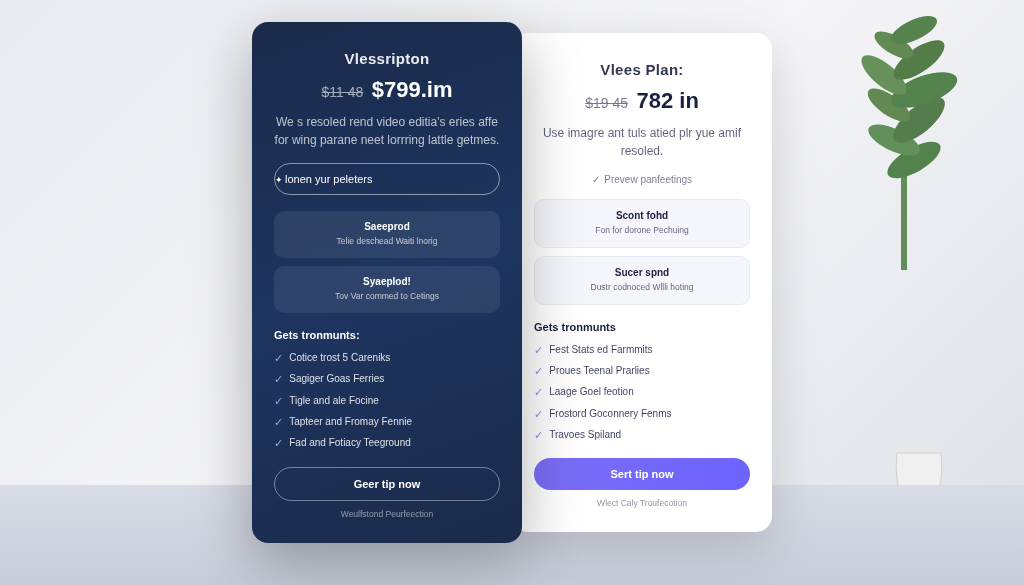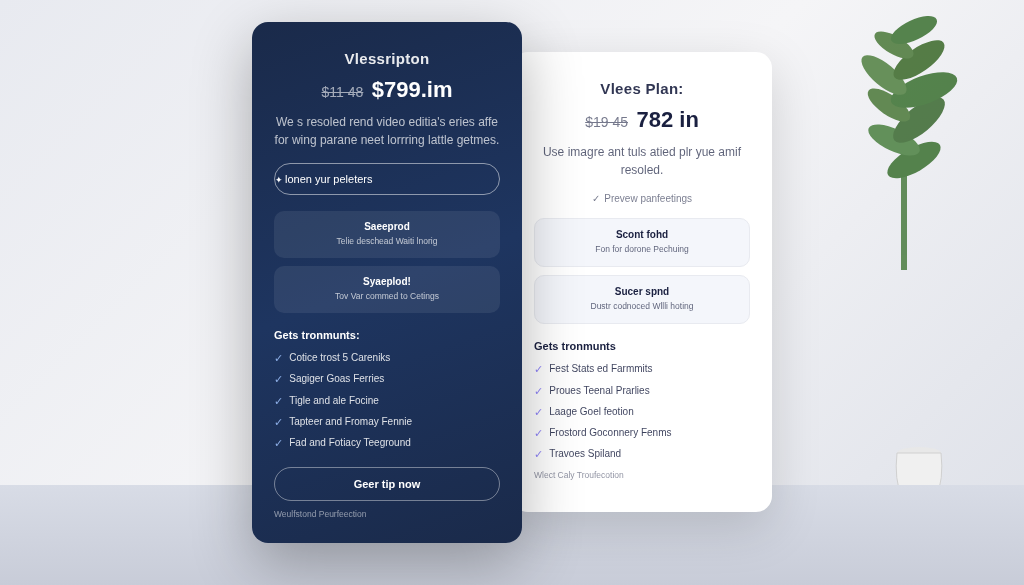--- a/index.html
+++ b/index.html
@@ -191,20 +191,21 @@
     }
 
     .card-dark .btn-primary {
       background: transparent;
       border: 1.5px solid rgba(255,255,255,0.4);
       color: white;
     }
 
     .footer-note {
       font-size: 8.5px;
+      text-align: center;
       opacity: 0.5;
       margin-top: 8px;
     }
 
     .preview-link {
       display: flex;
       align-items: center;
       justify-content: center;
       gap: 4px;
       font-size: 10px;
@@ -355,16 +356,17 @@
     </div>
     <div class="feature-item">
       <span class="feature-check">✓</span>
       <span>Frostord Goconnery Fenms</span>
     </div>
     <div class="feature-item">
       <span class="feature-check">✓</span>
       <span>Travoes Spiland</span>
     </div>
 
+    <button class="btn-primary">Sert tip now</button>
     <div class="footer-note">Wlect Caly Troufecotion</div>
   </div>
 
 </div>
 
 </body></html>

